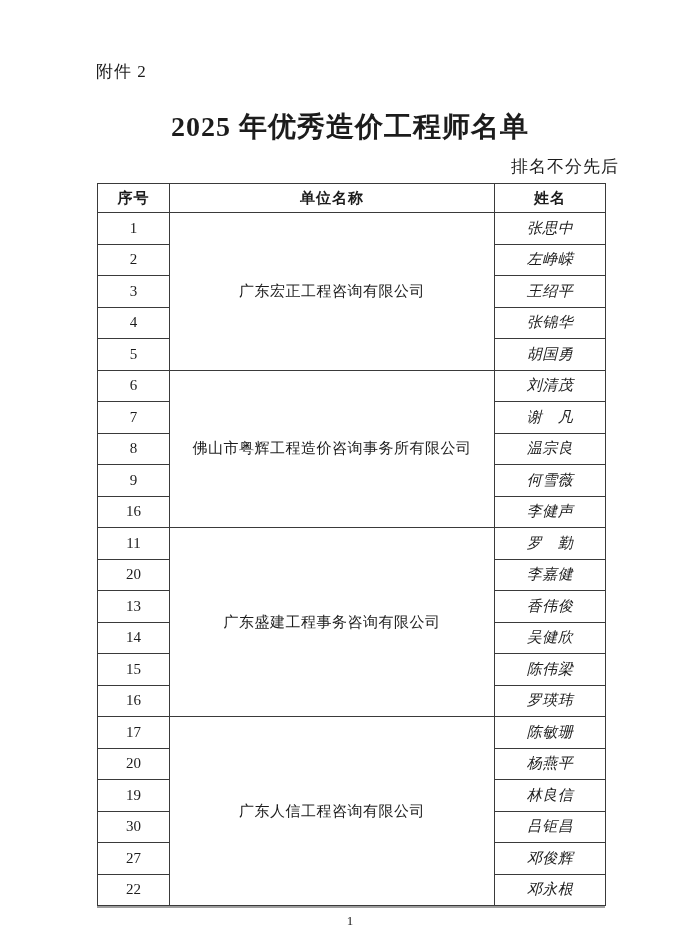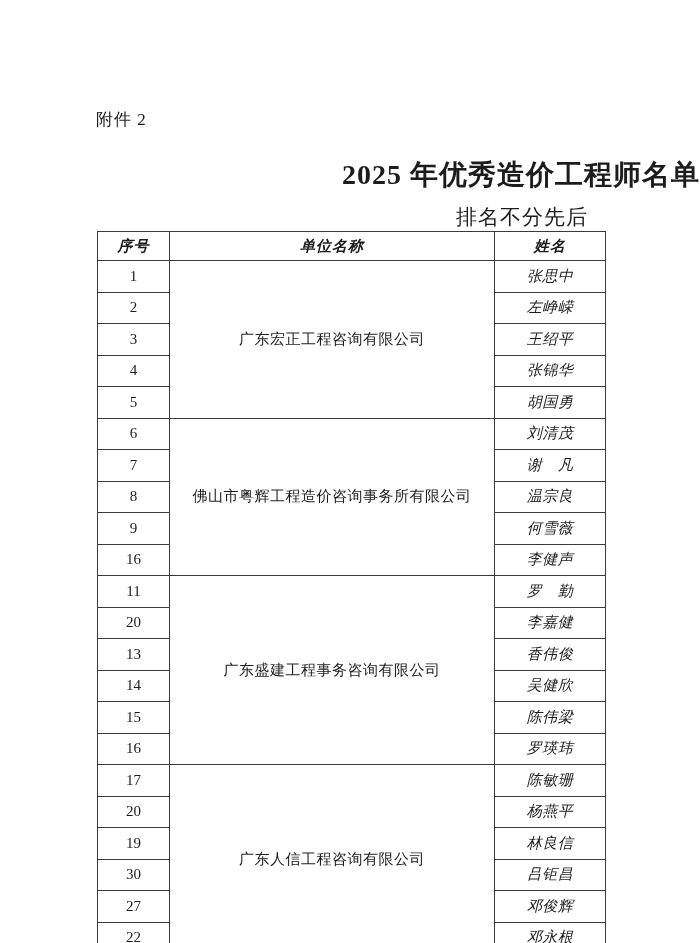--- a/index.html
+++ b/index.html
@@ -10,44 +10,43 @@
     width: 700px;
     height: 943px;
     position: relative;
     overflow: hidden;
   }
   .page {
     position: absolute;
     left: 0; top: 0;
     width: 700px; height: 674px;
     background: #ffffff;
-    margin-top: 48px;
   }
   .attachment-label {
     position: absolute;
     left: 96px;
     top: 60px;
     font-size: 17px;
     letter-spacing: 1px;
   }
   .doc-title {
     position: absolute;
     left: 0;
     top: 108px;
     width: 700px;
-    text-align: right;
+    text-align: center;
     font-size: 28px;
     font-weight: bold;
     letter-spacing: 1px;
   }
   .rank-note {
     position: absolute;
-    right: 112px;
+    right: 81px;
     top: 155px;
-    font-size: 21px;
+    font-size: 17px;
     letter-spacing: 1px;
   }
   .table-wrap {
     position: absolute;
     left: 97px;
     top: 183px;
     width: 508px;
     border-bottom: 2px solid #9e9e9e;
   }
   table.roster {
@@ -61,21 +60,20 @@
     vertical-align: middle;
     font-size: 15px;
     padding: 0;
     overflow: hidden;
     white-space: nowrap;
   }
   table.roster th {
     height: 29px;
     font-weight: bold;
     letter-spacing: 1px;
-    font-style: italic;
   }
   table.roster td { height: 31.5px; }
   .col-no-w   { width: 72px; }
   .col-comp-w { width: 325px; }
   .col-name-w { width: 111px; }
   td.col-no { font-size: 14px; }
   td.col-company { letter-spacing: 0.5px; }
   td.col-name { letter-spacing: 0.5px; font-style: italic; }
   .page-number {
     position: absolute;

